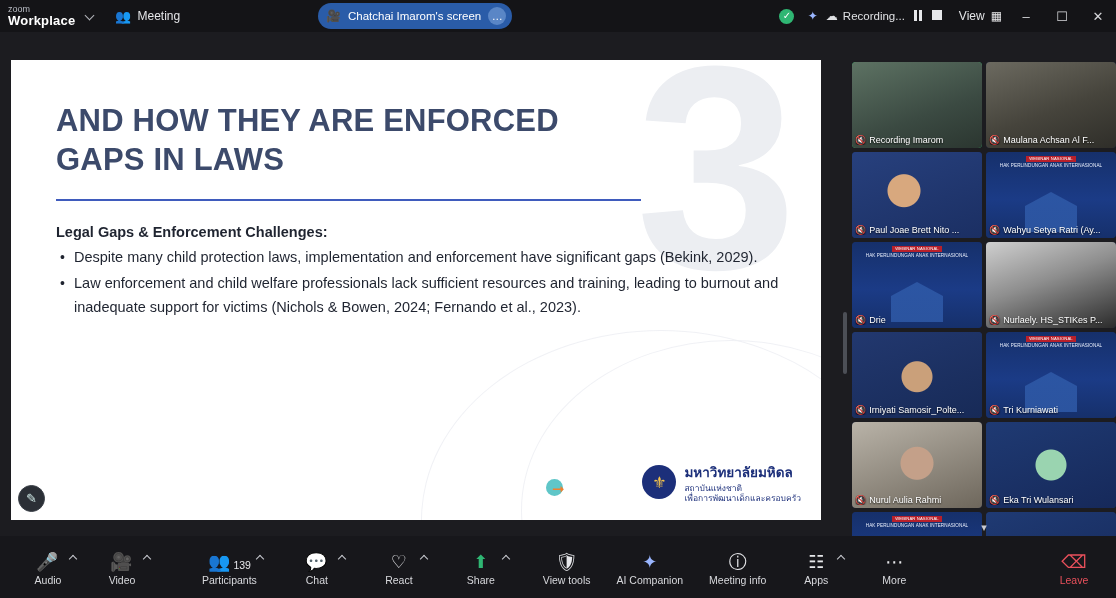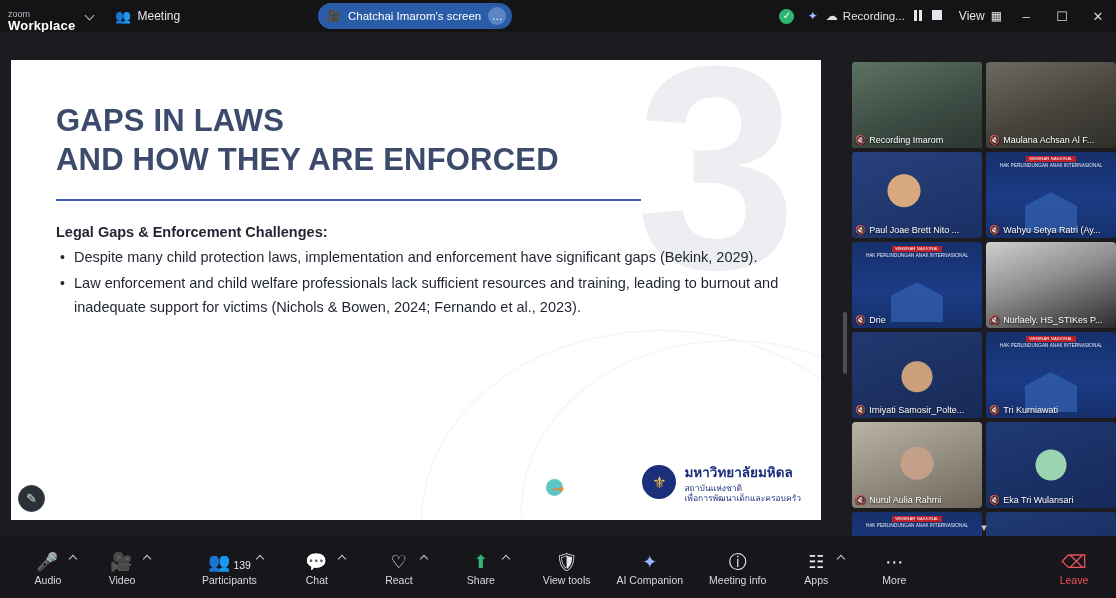--- a/index.html
+++ b/index.html
@@ -7,21 +7,21 @@
     width: 1116px; height: 598px;
     background: #1a1a1e;
     font-family: "Liberation Sans", sans-serif;
     overflow: hidden;
   }
   .app { position: relative; width: 1116px; height: 598px; background: #1c1c20; }
 
   
   .topbar {
     position: absolute; top: 0; left: 0; width: 1116px; height: 32px;
-    background: #141417; display: flex; align-items: flex-end;
+    background: #141417; display: flex; align-items: center;
     color: #e8e8ea; font-size: 12px;
   }
   .zoom-logo { margin-left: 8px; line-height: 1.0; }
   .zoom-logo .z1 { font-size: 9px; color: #b9bcc4; display: block; }
   .zoom-logo .z2 { font-size: 13px; color: #ffffff; font-weight: 700; display: block; letter-spacing: .2px; }
   .chev { width: 10px; height: 10px; position: relative; opacity: .85; }
   .chev::after {
     content: ""; position: absolute; left: 1px; top: 1px;
     width: 6px; height: 6px; border-right: 1.4px solid #cfd2d8; border-bottom: 1.4px solid #cfd2d8;
     transform: rotate(45deg);
@@ -213,22 +213,22 @@
     </div>
   </div>
 
   <div class="stage">
     <div class="slide">
       <div class="slide-num">3</div>
       <div class="slide-arcs"></div>
       <div class="slide-arcs b"></div>
 
       <div class="slide-title">
+        <div>AND HOW THEY ARE ENFORCED</div>
         <div>GAPS IN LAWS</div>
-        <div>AND HOW THEY ARE ENFORCED</div>
       </div>
       <div class="title-rule"></div>
 
       <div class="slide-body">
         <div class="sec-head">Legal Gaps &amp; Enforcement Challenges:</div>
         <div class="bullet">Despite many child protection laws, implementation and enforcement have significant gaps (Bekink, 2029).</div>
         <div class="bullet">Law enforcement and child welfare professionals lack sufficient resources and training, leading to burnout and inadequate support for victims (Nichols &amp; Bowen, 2024; Fernando et al., 2023).</div>
       </div>
 
       <div class="logo-area">

